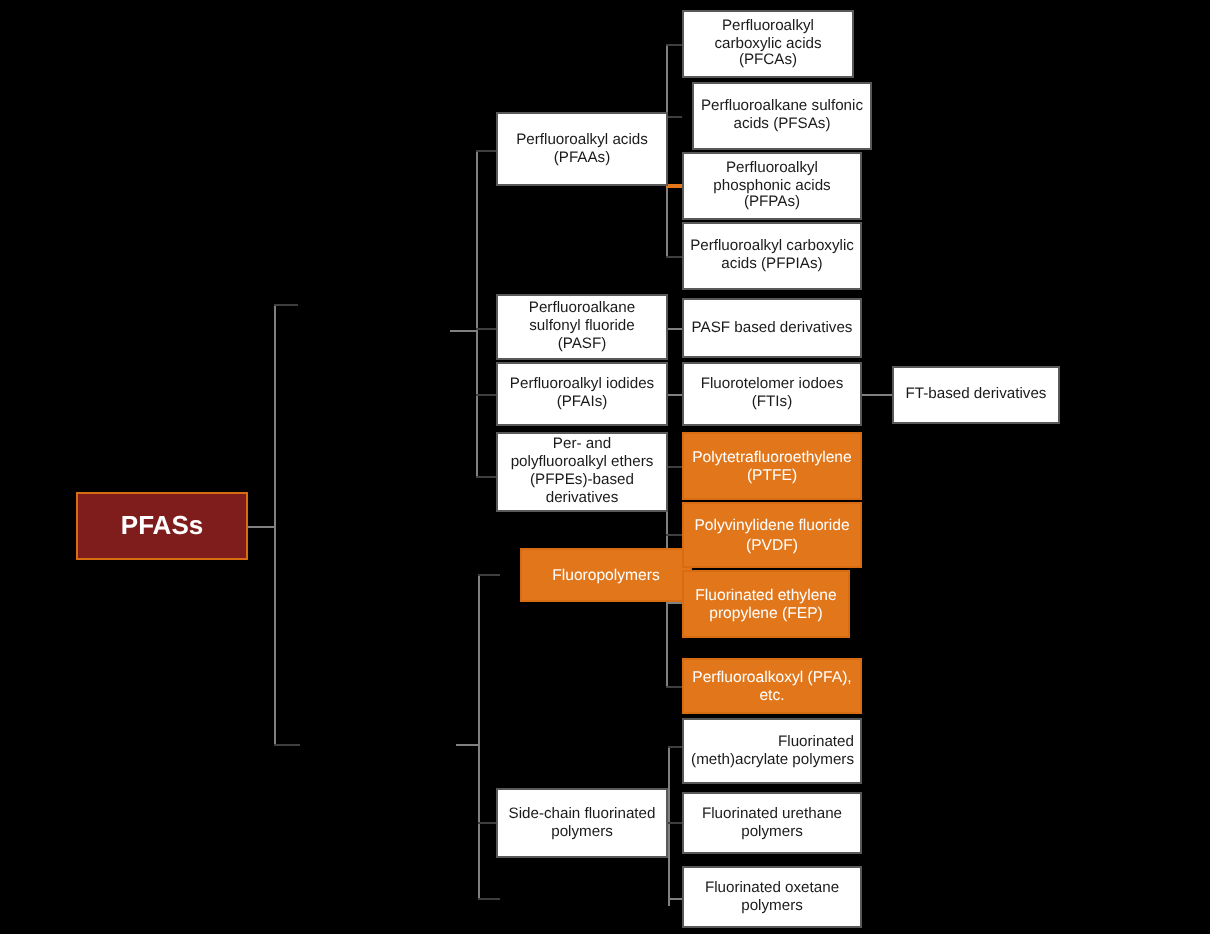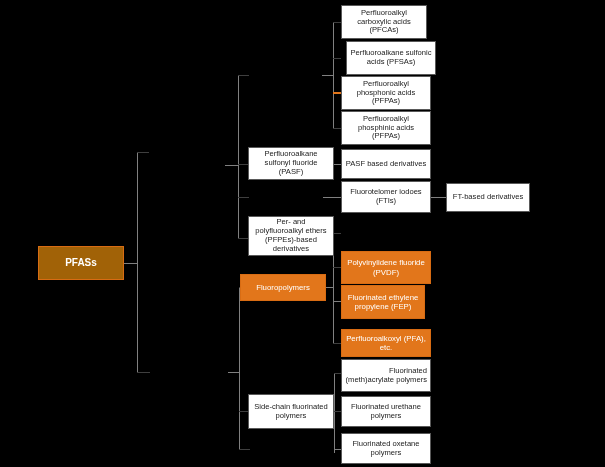--- a/index.html
+++ b/index.html
@@ -31,24 +31,24 @@
     color: #1a1a1a;
     font-size: 7.6px;
   }
   .node.orange {
     background: #e2761b;
     border: 1px solid #d86c13;
     color: #ffffff;
     font-size: 7.8px;
   }
   .node.root {
-    background: #a16207;
+    background: #7f1d1d;
     border: 1px solid #d86c13;
     color: #ffffff;
-    font-size: 10px;
+    font-size: 13px;
     font-weight: bold;
   }
   .node.level2 {
     background: #e2761b;
     border: 1px solid #d86c13;
     color: #ffffff;
     font-size: 8.2px;
     font-weight: bold;
   }
   .conn {
@@ -109,31 +109,37 @@
   <div class="conn h dark" style="left:334px; top:373px; width:8px;"></div>
   <div class="conn h dark" style="left:334px; top:411px; width:8px;"></div>
   <div class="conn h" style="left:334px; top:449px; width:8px;"></div>
 
   <div class="node root" style="left:38px; top:246px; width:86px; height:34px;">
     <span>PFASs</span>
   </div>
 
 
 
+  <div class="node white" style="left:248px; top:56px; width:86px; height:37px;">
+    <span>Perfluoroalkyl acids (PFAAs)</span>
+  </div>
 
   <div class="node white" style="left:248px; top:147px; width:86px; height:33px;">
     <span>Perfluoroalkane sulfonyl fluoride (PASF)</span>
   </div>
 
+  <div class="node white" style="left:248px; top:181px; width:86px; height:32px;">
+    <span>Perfluoroalkyl iodides (PFAIs)</span>
+  </div>
 
   <div class="node white" style="left:248px; top:216px; width:86px; height:40px;">
     <span>Per- and polyfluoroalkyl ethers (PFPEs)-based derivatives</span>
   </div>
 
-  <div class="node orange" style="left:240px; top:274px; width:86px; height:27px;">
+  <div class="node orange" style="left:260px; top:274px; width:86px; height:27px;">
     <span>Fluoropolymers</span>
   </div>
 
   <div class="node white" style="left:248px; top:394px; width:86px; height:35px;">
     <span>Side-chain fluorinated polymers</span>
   </div>
 
   <div class="node white" style="left:248px; top:434px; width:86px; height:30px;margin-top:47px;">
     <span>Perfuloropolyethers</span>
   </div>
@@ -144,35 +150,38 @@
 
   <div class="node white" style="left:346px; top:41px; width:90px; height:34px;">
     <span>Perfluoroalkane sulfonic acids (PFSAs)</span>
   </div>
 
   <div class="node white" style="left:341px; top:76px; width:90px; height:34px;">
     <span>Perfluoroalkyl phosphonic acids (PFPAs)</span>
   </div>
 
   <div class="node white" style="left:341px; top:111px; width:90px; height:34px;">
-    <span>Perfluoroalkyl phosphinic acids (PFPAs)</span>
+    <span>Perfluoroalkyl carboxylic acids (PFPIAs)</span>
   </div>
 
   <div class="node white" style="left:341px; top:149px; width:90px; height:30px;">
     <span>PASF based derivatives</span>
   </div>
 
   <div class="node white" style="left:341px; top:181px; width:90px; height:32px;text-align:center;">
     <span>Fluorotelomer iodoes (FTIs)</span>
   </div>
 
   <div class="node white" style="left:446px; top:183px; width:84px; height:29px;">
     <span>FT-based derivatives</span>
   </div>
 
+  <div class="node orange" style="left:341px; top:216px; width:90px; height:34px;">
+    <span>Polytetrafluoroethylene (PTFE)</span>
+  </div>
 
   <div class="node orange" style="left:341px; top:251px; width:90px; height:33px;">
     <span>Polyvinylidene fluoride (PVDF)</span>
   </div>
 
   <div class="node orange" style="left:341px; top:285px; width:84px; height:34px;">
     <span>Fluorinated ethylene propylene (FEP)</span>
   </div>
 
   <div class="node orange" style="left:341px; top:329px; width:90px; height:28px;">

